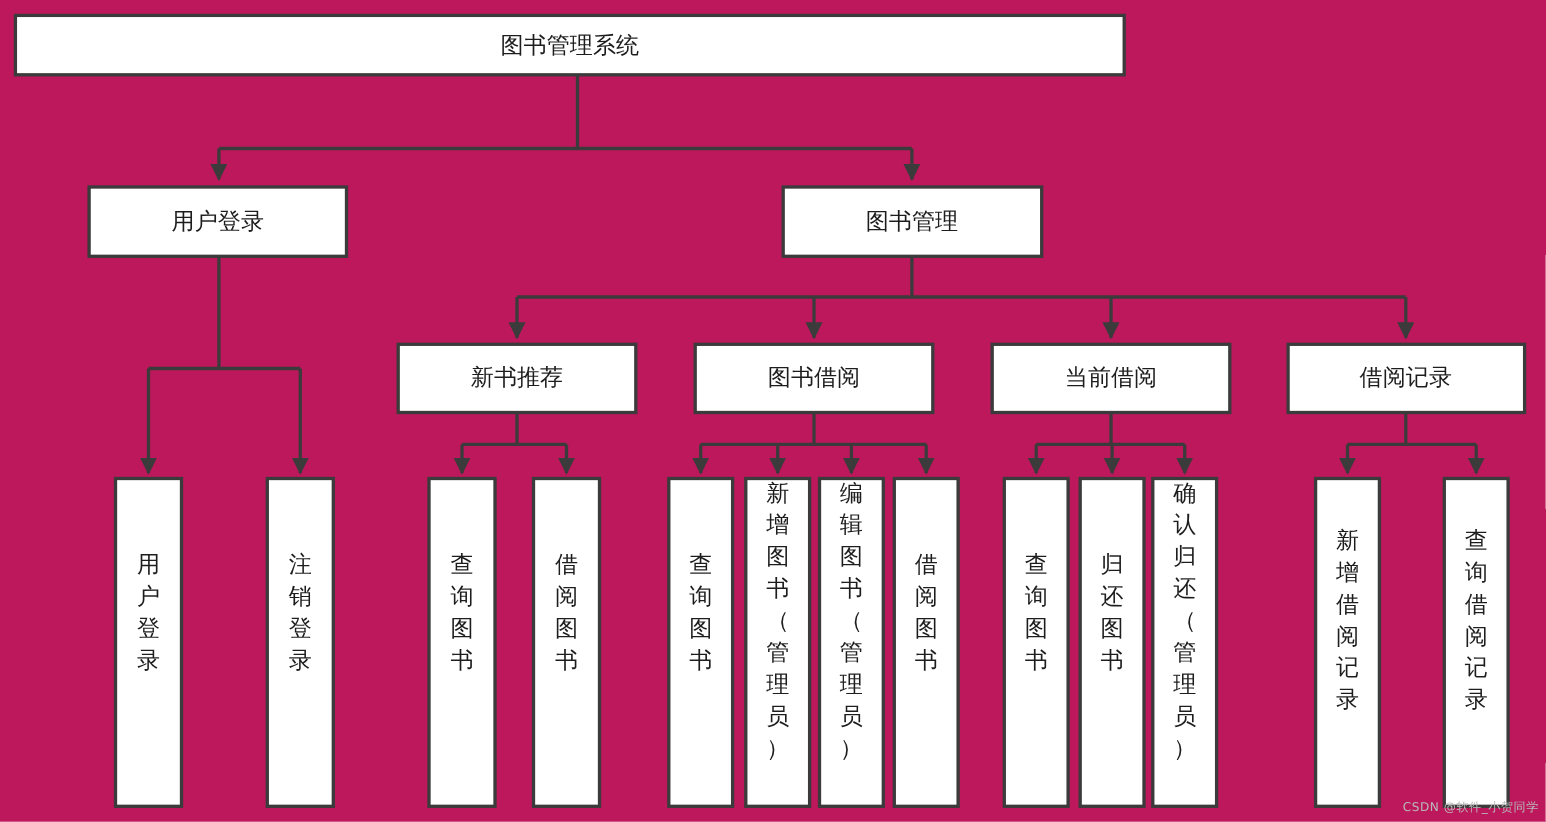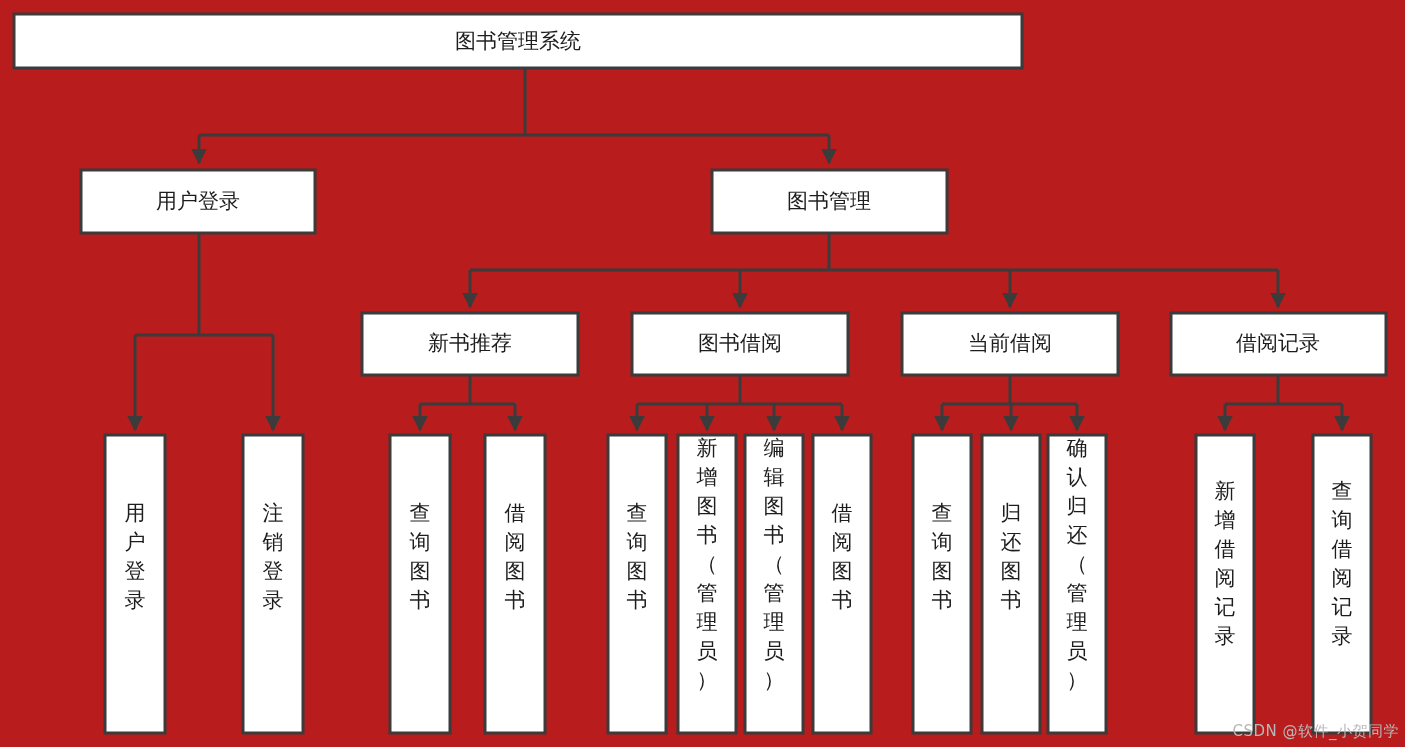--- a/index.html
+++ b/index.html
@@ -10,21 +10,21 @@
   body {
     width: 1405px;
     height: 747px;
     font-family: "DejaVu Sans", "Liberation Sans", sans-serif;
     overflow: hidden;
   }
   #diagram-root {
     position: relative;
     width: 1405px;
     height: 747px;
-    background: #b91c1c;
+    background: #be185d;
   }
   svg#diagram-svg {
     position: absolute;
     left: 0;
     top: 0;
     width: 1405px;
     height: 747px;
   }
   .node-rect {
     fill: #ffffff;
@@ -54,21 +54,21 @@
     font-size: 21px;
     fill: #1d1d1d;
     text-anchor: middle;
     white-space: pre;
   }
   .watermark {
     position: absolute;
     right: 6px;
     bottom: 6px;
     font-family: "DejaVu Sans", "Liberation Sans", sans-serif;
-    font-size: 15px;
+    font-size: 11px;
     color: #b8b8b8;
     letter-spacing: 0.5px;
     user-select: none;
     pointer-events: none;
   }
 </style>
 </head>
 <body>
 
 <div id="diagram-root">

